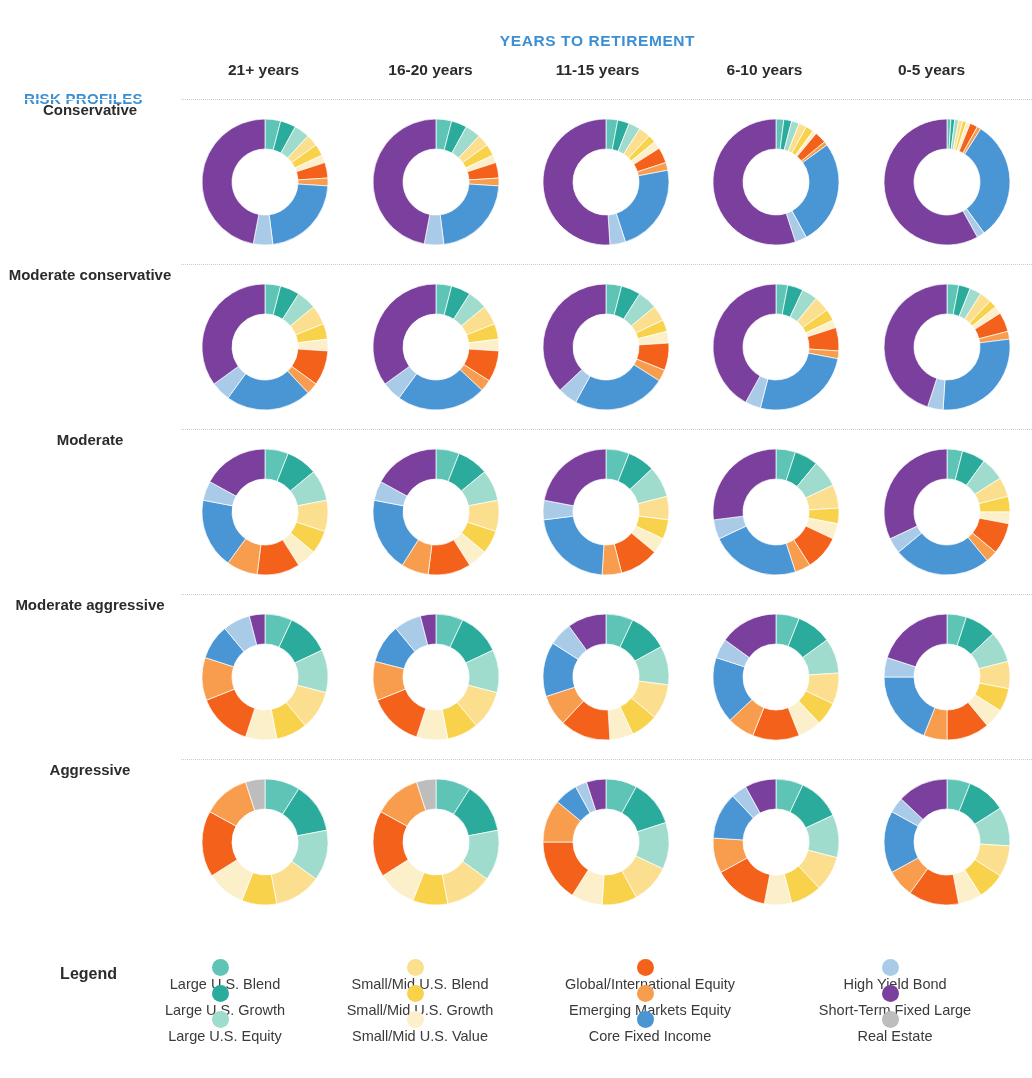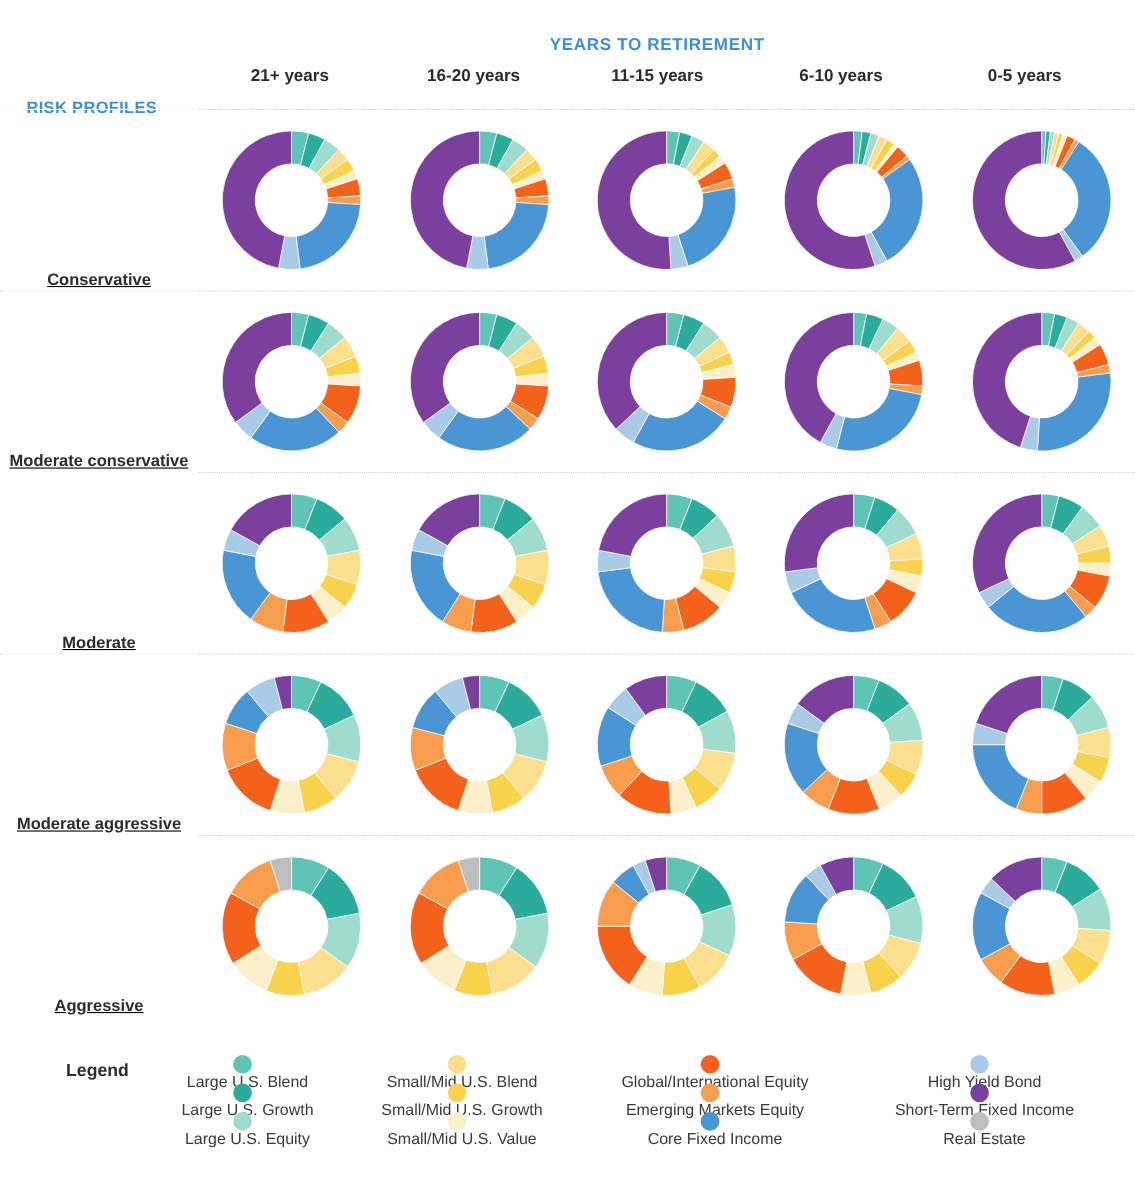--- a/index.html
+++ b/index.html
@@ -57,23 +57,22 @@
   .grid {
     position: absolute;
     top: 99px;
     left: 0;
     width: 1032px;
   }
   .row {
     position: relative;
     height: 165px;
     display: flex;
-    align-items: flex-end;
+    align-items: flex-start;
     border-top: 1px dotted #c9cdd1;
-    text-decoration: underline;
   }
   .row:first-child { border-top: 1px dotted #c9cdd1; }
   .row .rule-left {
     position: absolute;
     left: 0; top: -1px; width: 180px; height: 1px;
     background: #ffffff;
   }
   .row-label {
     width: 180px;
     flex: 0 0 180px;
@@ -611,21 +610,21 @@
             <span class="legend-label">Core Fixed Income</span>
           </div>
         </div>
         <div class="legend-col c4">
           <div class="legend-item">
             <span class="legend-dot" style="background: rgb(169, 203, 232);"></span>
             <span class="legend-label">High Yield Bond</span>
           </div>
           <div class="legend-item">
             <span class="legend-dot" style="background: rgb(123, 63, 158);"></span>
-            <span class="legend-label">Short-Term Fixed Income</span>
+            <span class="legend-label">Short-Term Fixed Large</span>
           </div>
           <div class="legend-item">
             <span class="legend-dot" style="background: rgb(189, 189, 189);"></span>
             <span class="legend-label">Real Estate</span>
           </div>
         </div>
       </div>
   </div>
 
 </div>

